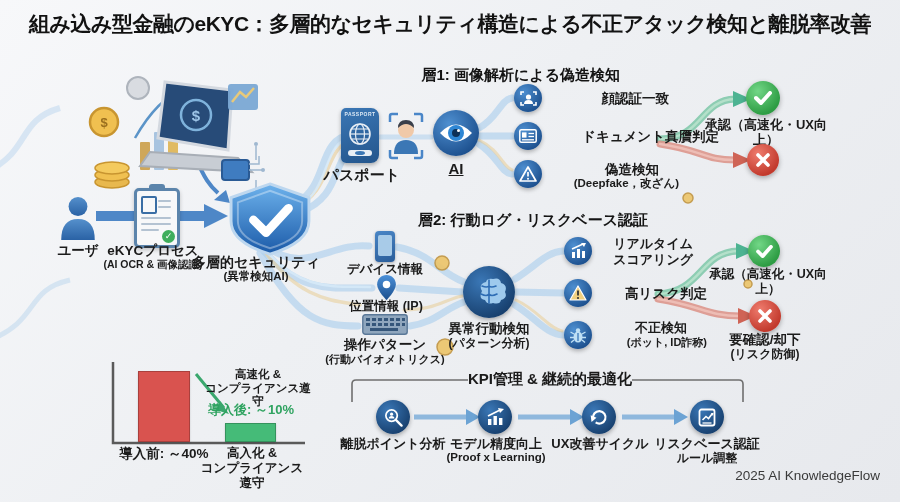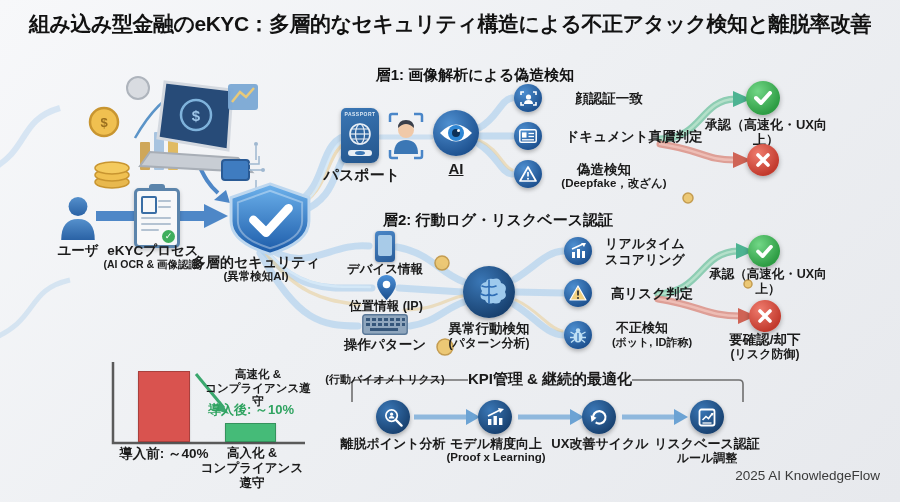--- a/index.html
+++ b/index.html
@@ -1,21 +1,21 @@
 <!DOCTYPE html>
 <html><head>
 <meta charset="utf-8">
 <style>
   html,body{margin:0;padding:0;}
   body{font-family:"Liberation Sans","DejaVu Sans",sans-serif;}
   .canvas{position:relative;width:900px;height:502px;overflow:hidden;
     background:linear-gradient(135deg,#f7f8fa 0%,#eef0f3 45%,#e7e9ed 100%);}
   .abs{position:absolute;}
   .lbl{position:absolute;font-weight:800;color:#1b1b1b;text-align:center;line-height:1.18;}
-  .lbl.left{text-align:center;}
+  .lbl.left{text-align:right;}
   .pre{white-space:pre-line;}
   .title{font-size:21px;letter-spacing:-0.5px;color:#121212;}
   .heading{font-size:15px;color:#141414;}
   .bcircle{position:absolute;border-radius:50%;
     background:radial-gradient(circle at 35% 30%,#4e8fd0,#1c4f8d 78%);
     box-shadow:0 2px 4px rgba(0,0,0,.28);display:flex;align-items:center;justify-content:center;}
   .navycircle{position:absolute;border-radius:50%;
     background:radial-gradient(circle at 35% 30%,#3a77b6,#173f6d 78%);
     box-shadow:0 2px 4px rgba(0,0,0,.3);display:flex;align-items:center;justify-content:center;}
   .gcircle{position:absolute;border-radius:50%;
@@ -302,21 +302,21 @@
         <rect x="10" y="9" width="4" height="3"></rect>
         <rect x="16" y="9" width="4" height="3"></rect>
         <rect x="22" y="9" width="4" height="3"></rect>
         <rect x="28" y="9" width="4" height="3"></rect>
         <rect x="34" y="9" width="4" height="3"></rect>
         <rect x="40" y="9" width="3" height="3"></rect>
       <rect x="8" y="14" width="28" height="3"></rect>
     </g>
   </svg>
   <div class="lbl" style="left:333px;top:337px;width:104px;font-size:13.5px;">操作パターン</div>
-  <div class="lbl" style="left:323px;top:353px;width:124px;font-size:11px;margin-top:20px;">(行動バイオメトリクス)</div>
+  <div class="lbl" style="left:323px;top:353px;width:124px;font-size:11px;">(行動バイオメトリクス)</div>
 
   <div class="navycircle" style="left:463px;top:266px;width:52px;height:52px;">
     <svg width="34" height="30" viewBox="0 0 34 30">
       <path d="M10,14 q-4-7 4-9 q1-4 7-3 q7-2 8,4 q7,2 4,9 q3,6-4,8 q-1,5-8,3 q-6,2-8-3 q-7-1-3-9" fill="#9ecaed"></path>
       <path d="M17,3 V26 M10,9 q5,2 7,0 M24,9 q-5,2-7,0 M9,17 q6,3 8,0 M25,17 q-6,3-8,0" stroke="#2e6db4" stroke-width="1.6" fill="none" stroke-linecap="round"></path>
     </svg>
   </div>
   <div class="lbl" style="left:441px;top:321px;width:96px;font-size:13.5px;">異常行動検知</div>
   <div class="lbl" style="left:443px;top:336px;width:92px;font-size:12px;">(パターン分析)</div>
 

